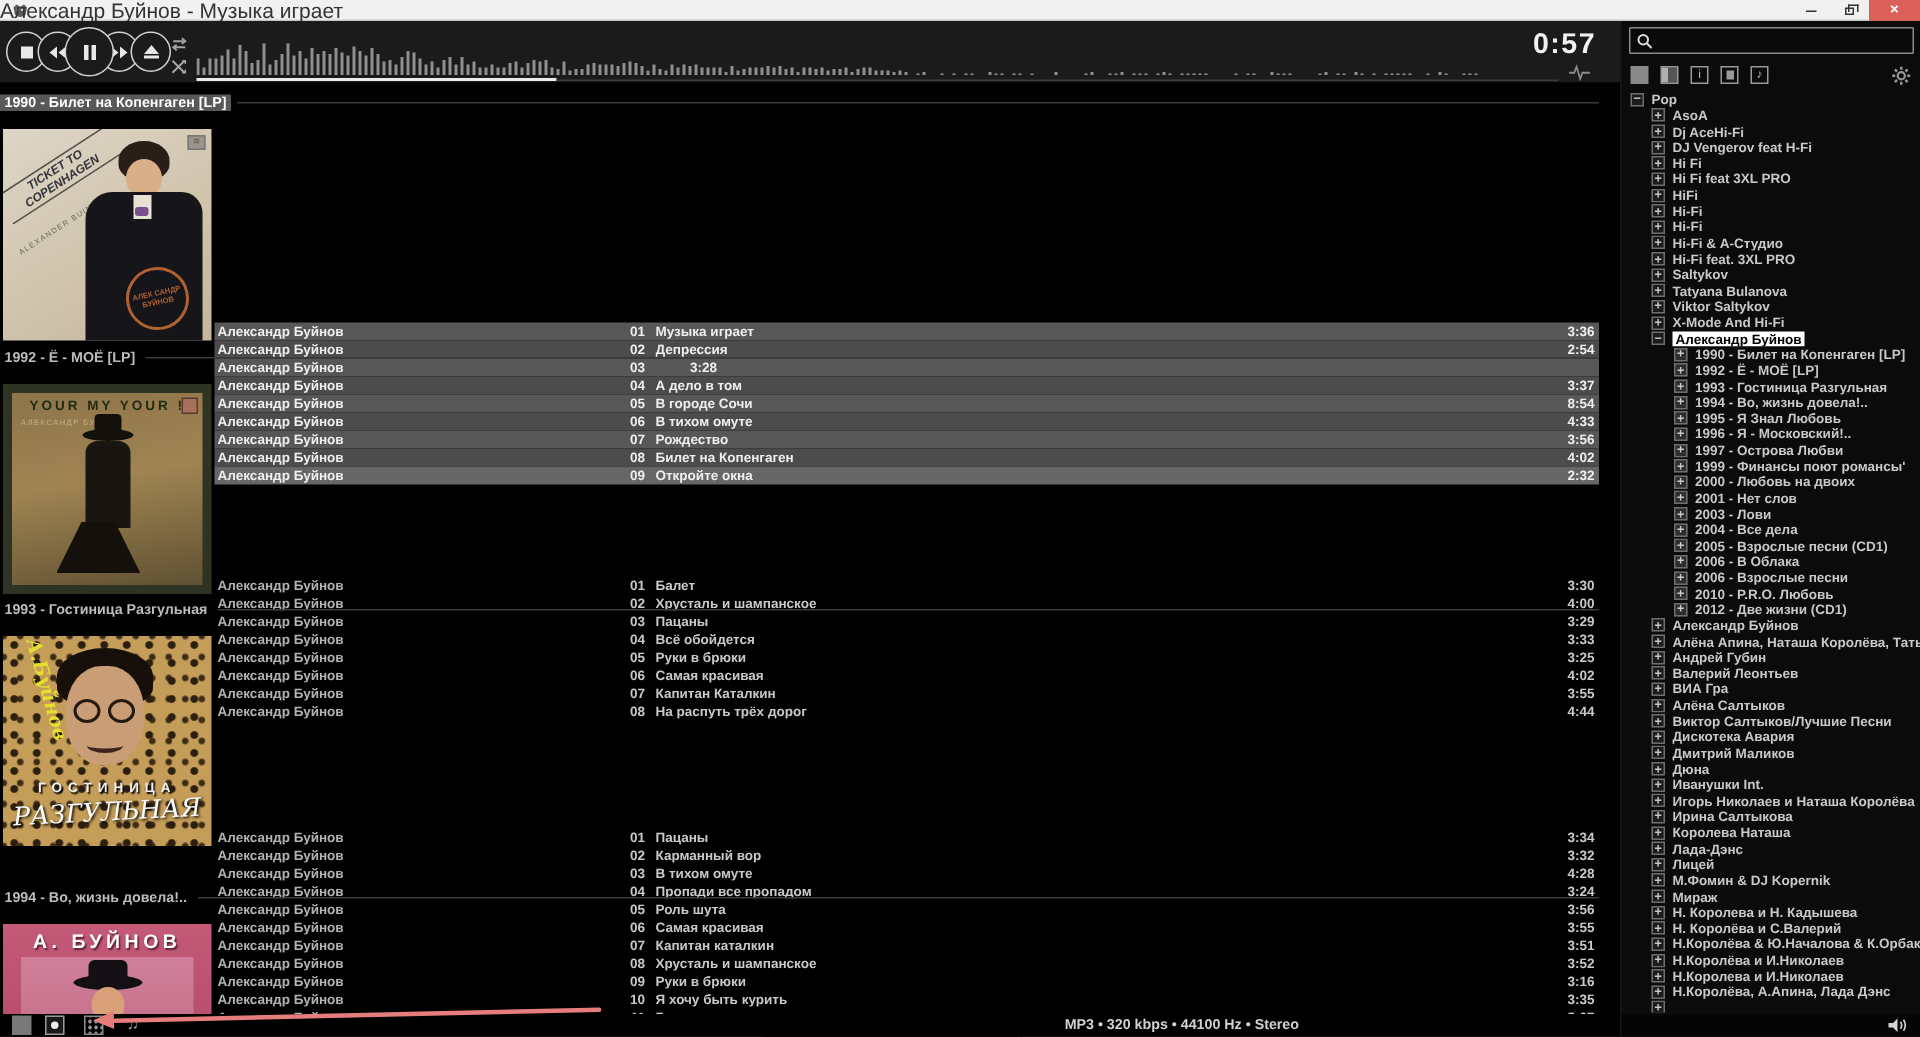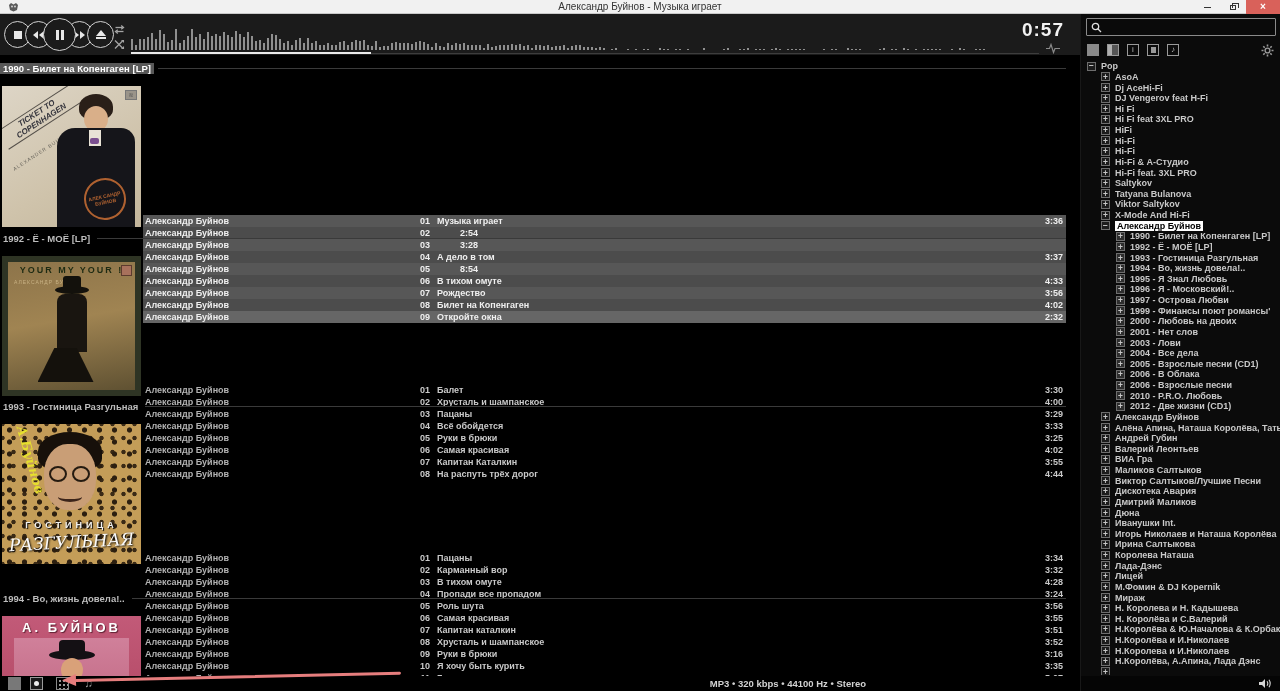--- a/index.html
+++ b/index.html
@@ -2,21 +2,21 @@
 <html><head>
 <meta charset="utf-8">
 <style>
   html,body{margin:0;padding:0;background:#222;}
   *{box-sizing:border-box;font-family:"Liberation Sans",sans-serif;}
   #app{position:relative;width:1280px;height:691px;background:#000;overflow:hidden;}
 
   
   #titlebar{position:absolute;left:0;top:0;width:1280px;height:14px;background:#f1f1f1;border-bottom:1px solid #c9c9c9;}
   #app-icon{position:absolute;left:8px;top:2px;width:11px;height:10px;}
-  #win-title{position:absolute;left:0;right:0;top:0;height:14px;line-height:14px;text-align:center;font-size:10px;color:#333;}
+  #win-title{position:absolute;left:0;right:0;top:0;height:14px;line-height:14px;text-align:left;font-size:14px;color:#333;}
   #win-controls{position:absolute;right:0;top:0;height:14px;display:flex;}
   .wbtn{height:14px;display:flex;align-items:center;justify-content:center;}
   #btn-min{width:26px;} #btn-min i{display:block;width:7px;height:1px;background:#333;}
   #btn-restore{width:26px;position:relative;}
   #btn-restore i{display:block;width:6px;height:5px;border:1px solid #333;background:#f1f1f1;position:relative;}
   #btn-restore i::before{content:"";position:absolute;left:1px;top:-3px;width:5px;height:4px;border:1px solid #333;border-bottom:none;}
   #btn-close{width:34px;background:#d9615a;color:#fff;font-size:10px;font-weight:bold;line-height:12px;}
 
   
   #playerbar{position:absolute;left:0;top:14px;width:1080px;height:41px;background:#1b1b1b;}
@@ -440,36 +440,38 @@
 
       <div class="row">
             <span class="c-art">Александр Буйнов</span>
             <span class="c-num">01</span>
             <span class="c-tit">Музыка играет</span>
             <span class="c-dur">3:36</span>
           </div>
           <div class="row">
             <span class="c-art">Александр Буйнов</span>
             <span class="c-num">02</span>
+            <span class="c-tit">Депрессия</span>
             <span class="c-dur">2:54</span>
           </div>
           <div class="row">
             <span class="c-art">Александр Буйнов</span>
             <span class="c-num">03</span>
             <span class="c-dur">3:28</span>
           </div>
           <div class="row">
             <span class="c-art">Александр Буйнов</span>
             <span class="c-num">04</span>
             <span class="c-tit">А дело в том</span>
             <span class="c-dur">3:37</span>
           </div>
           <div class="row">
             <span class="c-art">Александр Буйнов</span>
             <span class="c-num">05</span>
+            <span class="c-tit">В городе Сочи</span>
             <span class="c-dur">8:54</span>
           </div>
           <div class="row">
             <span class="c-art">Александр Буйнов</span>
             <span class="c-num">06</span>
             <span class="c-tit">В тихом омуте</span>
             <span class="c-dur">4:33</span>
           </div>
           <div class="row">
             <span class="c-art">Александр Буйнов</span>
@@ -848,21 +850,21 @@
         <div class="ti lvl1">
           <span class="box plus"></span>
           <span class="lbl">Валерий Леонтьев</span>
         </div>
         <div class="ti lvl1">
           <span class="box plus"></span>
           <span class="lbl">ВИА Гра</span>
         </div>
         <div class="ti lvl1">
           <span class="box plus"></span>
-          <span class="lbl">Маликов Салтыков</span>
+          <span class="lbl">Алёна Салтыков</span>
         </div>
         <div class="ti lvl1">
           <span class="box plus"></span>
           <span class="lbl">Виктор Салтыков/Лучшие Песни</span>
         </div>
         <div class="ti lvl1">
           <span class="box plus"></span>
           <span class="lbl">Дискотека Авария</span>
         </div>
         <div class="ti lvl1">

